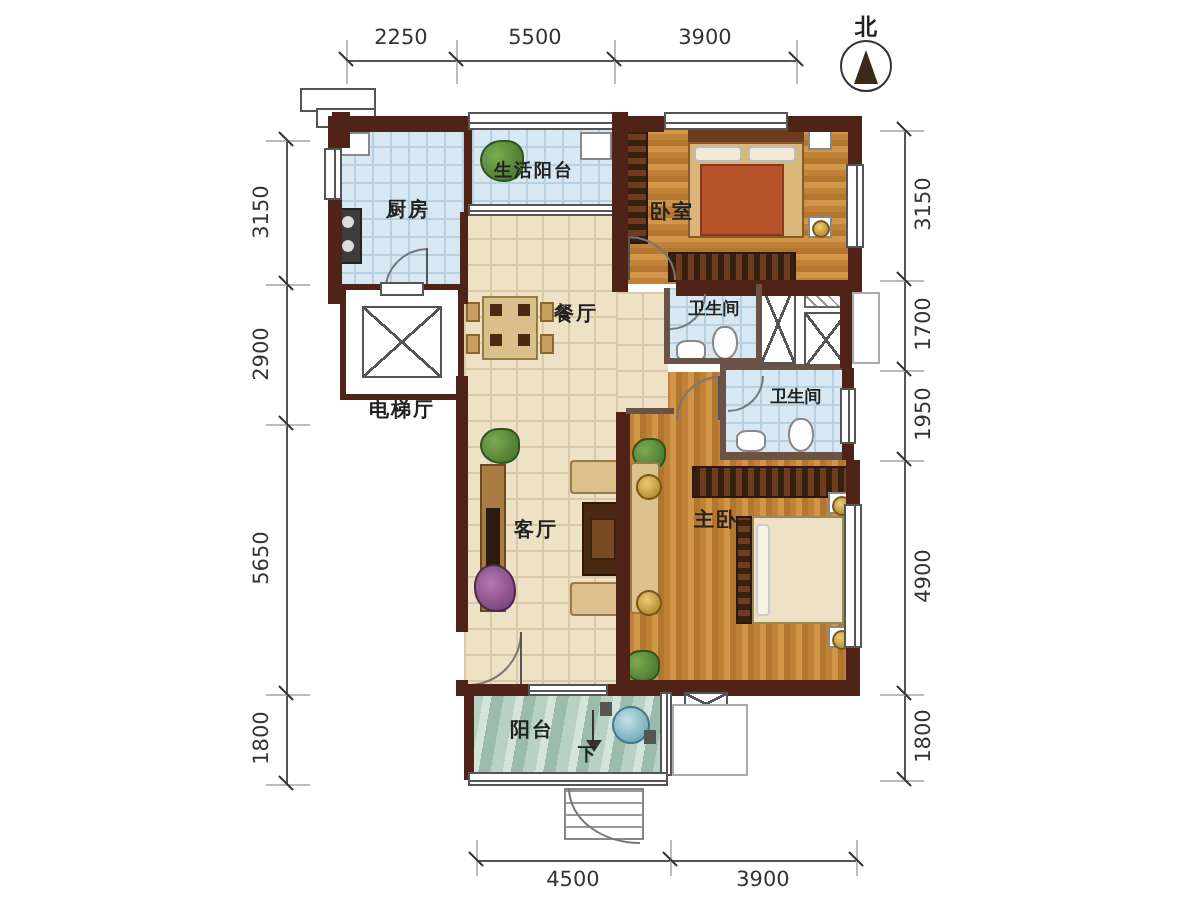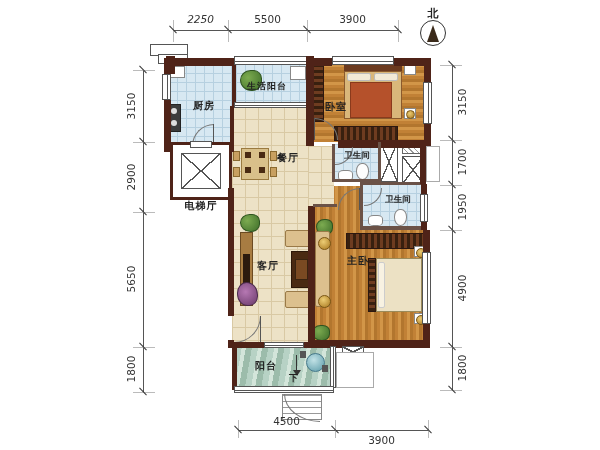--- a/index.html
+++ b/index.html
@@ -229,21 +229,21 @@
 
   <div class="abs dline" style="left:173px;top:30px;width:225px;height:1px;"></div>
   <div class="abs ext" style="left:173px;top:20px;width:1px;height:22px;"></div>
   <div class="abs ext" style="left:228px;top:20px;width:1px;height:22px;"></div>
   <div class="abs ext" style="left:307px;top:20px;width:1px;height:22px;"></div>
   <div class="abs ext" style="left:398px;top:20px;width:1px;height:22px;"></div>
   <div class="abs tick" style="left:168px;top:29px;"></div>
   <div class="abs tick" style="left:223px;top:29px;"></div>
   <div class="abs tick" style="left:302px;top:29px;"></div>
   <div class="abs tick" style="left:393px;top:29px;"></div>
-  <div class="abs dim" style="left:178px;top:13px;width:45px;font-style:italic;">2250</div>
+  <div class="abs dim" style="left:178px;top:13px;width:45px;">2250</div>
   <div class="abs dim" style="left:245px;top:13px;width:45px;">5500</div>
   <div class="abs dim" style="left:330px;top:13px;width:45px;">3900</div>
 
   <div class="abs dline" style="left:143px;top:70px;width:1px;height:322px;"></div>
   <div class="abs ext" style="left:133px;top:70px;width:22px;height:1px;"></div>
   <div class="abs ext" style="left:133px;top:142px;width:22px;height:1px;"></div>
   <div class="abs ext" style="left:133px;top:212px;width:22px;height:1px;"></div>
   <div class="abs ext" style="left:133px;top:347px;width:22px;height:1px;"></div>
   <div class="abs ext" style="left:133px;top:392px;width:22px;height:1px;"></div>
   <div class="abs tick" style="left:138px;top:69px;"></div>
@@ -275,16 +275,16 @@
   <div class="abs dim-v" style="left:442px;top:282px;">4900</div>
   <div class="abs dim-v" style="left:442px;top:362px;">1800</div>
 
   <div class="abs dline" style="left:238px;top:430px;width:190px;height:1px;"></div>
   <div class="abs ext" style="left:238px;top:420px;width:1px;height:18px;"></div>
   <div class="abs ext" style="left:335px;top:420px;width:1px;height:18px;"></div>
   <div class="abs ext" style="left:428px;top:420px;width:1px;height:18px;"></div>
   <div class="abs tick" style="left:233px;top:429px;"></div>
   <div class="abs tick" style="left:330px;top:429px;"></div>
   <div class="abs tick" style="left:423px;top:429px;"></div>
-  <div class="abs dim" style="left:264px;top:415px;width:45px;">4500</div>
+  <div class="abs dim" style="left:264px;top:434px;width:45px;">4500</div>
   <div class="abs dim" style="left:359px;top:434px;width:45px;">3900</div>
 
 </div>
 
 </body></html>

